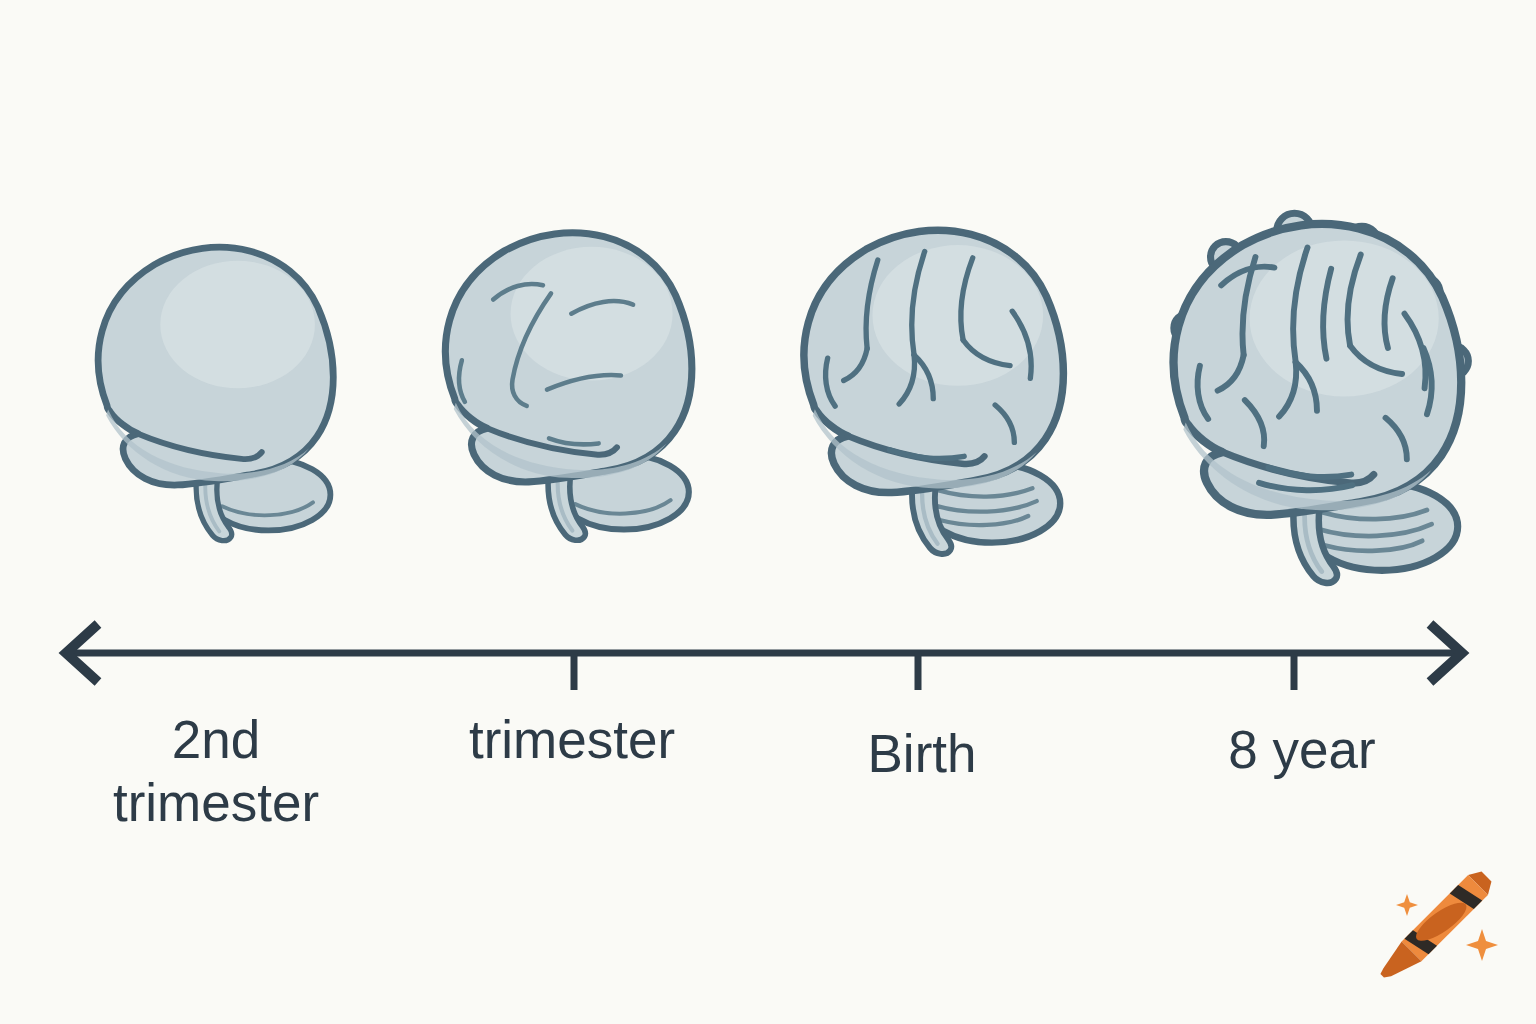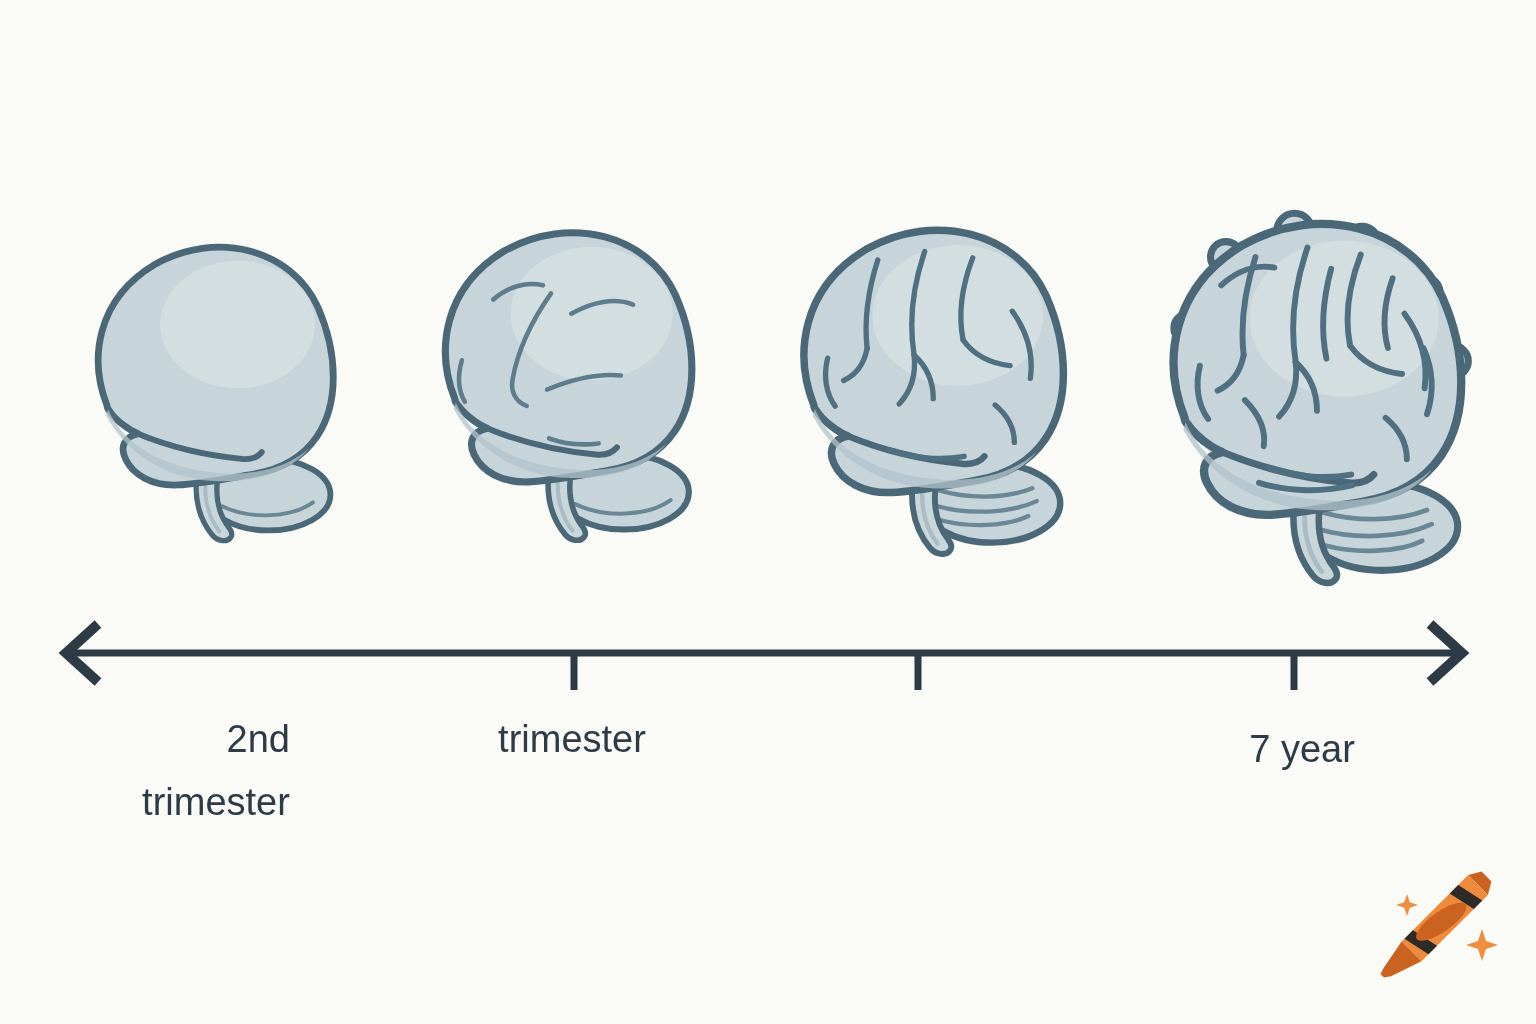--- a/index.html
+++ b/index.html
@@ -26,22 +26,22 @@
 
   
   svg.timeline{position:absolute;left:0;top:600px;}
   .tl-line{stroke:var(--timeline);stroke-width:7;fill:none;}
   .tl-head{stroke:var(--timeline);stroke-width:10;fill:none;stroke-linejoin:miter;}
   .tl-tick{stroke:var(--timeline);stroke-width:7;fill:none;}
 
   
   .stage-label{
     position:absolute;transform:translateX(-50%);
-    text-align:right;color:var(--text,#2d3b47);
-    font-size:38px;line-height:63px;white-space:nowrap;
+    text-align:center;color:var(--text,#2d3b47);
+    font-size:53px;line-height:63px;white-space:nowrap;
   }
 
   
   svg.watermark{position:absolute;left:1352px;top:842px;}
   .crayon-body{fill:var(--crayon-body);}
   .crayon-dark{fill:var(--crayon-dark);}
   .crayon-band{fill:var(--crayon-band);}
   .sparkle{fill:var(--sparkle);}
 </style>
 </head>
@@ -170,22 +170,25 @@
     <line class="tl-tick" x1="1294" y1="53" x2="1294" y2="90"></line>
   </svg>
 
   <div class="stage-label" style="left:216px;top:708px">
     <div>2nd</div>
     <div>trimester</div>
   </div>
   <div class="stage-label" style="left:572px;top:708px">
     <div>trimester</div>
   </div>
+  <div class="stage-label" style="left:922px;top:722px">
+    <div>Birth</div>
+  </div>
   <div class="stage-label" style="left:1302px;top:718px">
-    <div>7 year</div>
+    <div>8 year</div>
   </div>
 
   <svg class="watermark" width="180" height="180" viewBox="0 0 180 180">
     <g transform="translate(85,84) rotate(135)">
       <path class="crayon-dark" d="M -58,-14 L -70,-7 L -70,7 L -58,14 Z"></path>
       <rect class="crayon-body" x="-58" y="-14" width="94" height="28"></rect>
       <path class="crayon-band" d="M -50,-14 L -38,-14 L -32,14 L -44,14 Z"></path>
       <path class="crayon-band" d="M 14,-14 L 26,-14 L 32,14 L 20,14 Z"></path>
       <ellipse class="crayon-dark" cx="-6" cy="0" rx="30" ry="10" transform="rotate(10 -6 0)"></ellipse>
       <path class="crayon-dark" d="M 36,-14 L 68,-3 L 74,1 L 74,6 L 68,8 L 36,14 Z"></path>

